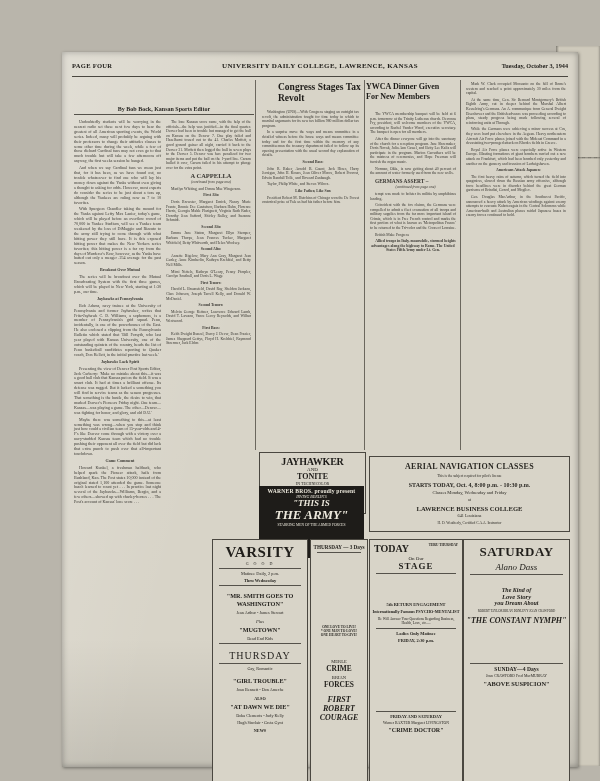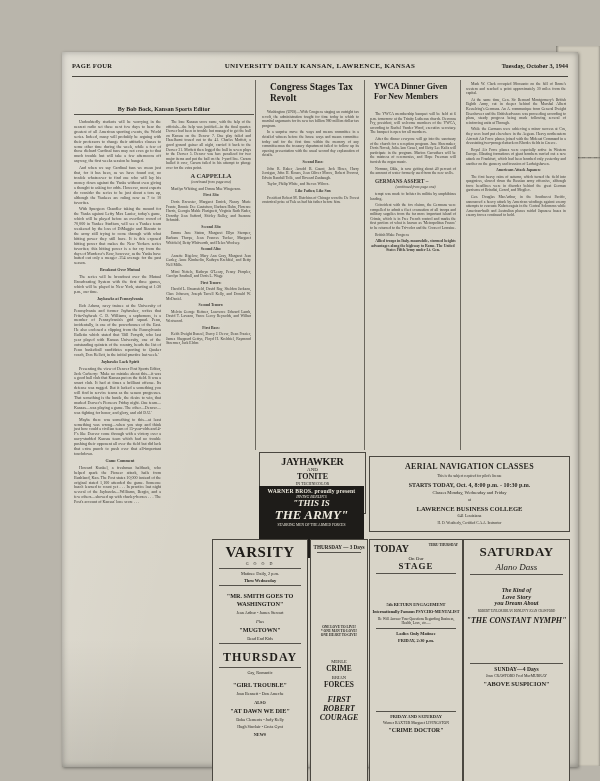--- a/index.html
+++ b/index.html
@@ -116,21 +116,21 @@
   .varsity{
     position:absolute;left:150px;top:487px;width:94px;height:254px;
     background:#d8d4c8;border:1px solid #4a4740;text-align:center;color:#211f1b;
   }
   .varsity .vname{font-size:15px;font-weight:bold;letter-spacing:.5px;margin-top:4px;}
   .varsity .vgood{font-size:4px;letter-spacing:2px;}
   .varsity .vline{font-size:4.4px;margin-top:2px;}
   .varsity .vbig{font-size:6.2px;font-weight:bold;margin-top:6px;line-height:8px;}
   .varsity .vsm{font-size:4.2px;margin-top:2px;}
   .varsity .vplus{font-size:4.6px;font-style:italic;margin-top:4px;}
-  .varsity .vday{font-size:12px;font-weight:bold;margin-top:6px;letter-spacing:1px;}
+  .varsity .vday{font-size:10px;font-weight:normal;margin-top:6px;letter-spacing:1px;}
 
   .today{
     position:absolute;left:307px;top:487px;width:92px;height:254px;
     background:#d8d4c8;border:1px solid #4a4740;text-align:center;color:#211f1b;
   }
   .granada{
     position:absolute;left:401px;top:487px;width:105px;height:254px;
     background:#d8d4c8;border:1px solid #4a4740;text-align:center;color:#211f1b;
   }
   .army{
@@ -155,21 +155,21 @@
     <div class="bhead" style="top:36px;font-size:4px;font-weight:bold;">41ST</div>
     <div class="bcol" style="top:110px;">
       ▪▪▪▪▪▪▪▪▪▪▪▪▪▪▪▪▪▪▪▪▪▪▪▪▪▪▪▪▪▪▪▪▪▪▪▪▪▪▪▪▪▪▪▪▪▪▪▪▪▪▪▪▪▪▪▪▪▪▪▪▪▪▪▪▪▪▪▪▪▪▪▪▪▪▪▪▪▪▪▪▪▪▪▪▪▪▪▪▪▪▪▪▪▪▪▪▪▪▪▪▪▪▪▪▪▪▪▪▪▪▪▪▪▪▪▪▪▪▪▪▪▪▪▪▪▪▪▪▪▪▪▪▪▪▪▪▪▪▪▪▪▪▪▪▪▪▪▪▪▪▪▪▪▪▪▪▪▪▪▪▪▪▪▪▪▪▪▪▪▪▪▪▪▪▪▪▪▪▪▪▪▪▪▪▪▪▪▪▪▪▪▪▪▪▪▪▪▪▪▪▪▪▪▪▪▪▪▪▪▪▪▪▪▪▪▪▪▪▪▪▪▪▪▪▪▪▪▪▪▪▪▪▪▪▪▪▪▪▪▪▪▪▪▪▪▪▪▪▪▪▪▪▪▪▪▪▪▪▪▪▪▪▪▪▪▪▪▪▪▪▪▪▪▪▪▪▪▪▪▪▪▪▪▪▪▪▪▪▪▪▪▪▪▪▪▪▪▪
     </div>
   </div>
 
   <div class="sheet">
 
     <div class="masthead">
       <div class="mh-left">PAGE FOUR</div>
-      <div class="mh-center">UNIVERSITY DAILY KANSAN, LAWRENCE, KANSAS</div>
+      <div class="mh-center">UNIVERSITY DAILY COLLEGE, LAWRENCE, KANSAS</div>
       <div class="mh-right">Tuesday, October 3, 1944</div>
     </div>
     <div class="rule"></div>
 
     <div class="vrule" style="left:193px;top:28px;height:370px;"></div>
     <div class="vrule" style="left:302px;top:28px;height:370px;"></div>
     <div class="vrule" style="left:398px;top:28px;height:370px;"></div>
 
     <div class="hed-sub">By Bob Bock, Kansan Sports Editor</div>
     <div class="hed-rule"></div>
@@ -203,32 +203,32 @@
       <p>Annette Bigelow, Mary Ann Gray, Margaret Jean Gurley, Anne Kimberlin, Kathryn Krehbiel, and Betty Nell Mills.</p>
       <p>Mimi Nettels, Kathryn O'Leary, Penny Pforpler, Carolyn Southall, and Doris L. Wagy.</p>
       <p class="b ctr">First Tenors:</p>
       <p>Harold L. Braunsfeld, David Ray, Sheldon Jackson, Clare Johnson, Joseph Tarrell Kelly, and Donald W. McDaniel.</p>
       <p class="b ctr">Second Tenors:</p>
       <p>Melvin George Kettner, Lawrence Edward Lamb, David T. Lawson, Vance Leroy Reynolds, and Wilbur Westwood.</p>
       <p class="b ctr">First Bass:</p>
       <p>Keith Dwight Bunzel, Darcy J. Dever, Dean Frazier, James Sheppard Gettys, Floyd H. Krehbiel, Raymond Stoermer, Jack Eldon</p>
     </div>
 
-    <div class="hed2" style="position:absolute;left:208px;top:30px;width:97px;font-size:9.5px;line-height:11px;">Congress Stages Tax Revolt</div>
+    <div class="hed2" style="position:absolute;left:216px;top:30px;width:97px;font-size:9.5px;line-height:11px;">Congress Stages Tax Revolt</div>
     <div class="col body38" style="left:200px;top:58px;width:97px;">
       <p>Washington (UNS)—With Congress staging an outright tax revolt, the administration fought for time today in which to marshal arguments for its new tax billion 980 million dollar tax program.</p>
       <p>In a surprise move the ways and means committee in a detailed witness before the house ways and means committee today and for the first time within the memory of any committeeman the treasury department failed to follow up its opening presentation with the usual second day explanation of details.</p>
       <p class="b ctr">Second Bass:</p>
       <p>John R. Baker, Arnold B. Gaunt, Jack Hines, Harry Jernigan, John H. Kouns, Jean Oliver Moore, Robert Provost, Edwin Randall Tolle, and Howard Zanbaugh.</p>
       <p>Taylor, Philip White, and Steven Wilcox.</p>
       <p class="b ctr">Like Father, Like Son</p>
       <p>President Robert M. Hutchins of Chicago won the De Forest oratorical prize at Yale as had his father before him.</p>
     </div>
 
-    <div class="hed2" style="position:absolute;left:312px;top:30px;width:86px;font-size:8px;line-height:9.5px;">YWCA Dinner Given For New Members</div>
+    <div class="hed2" style="position:absolute;left:304px;top:30px;width:86px;font-size:8px;line-height:9.5px;">YWCA Dinner Given For New Members</div>
     <div class="col body38" style="left:308px;top:60px;width:86px;">
       <p>The YWCA membership banquet will be held at 6 p.m. tomorrow at the Trinity Lutheran church. Devonna Fry, president, will welcome members of the YWCA, according to Rachel Vander Wood, executive secretary. The banquet is open for all members.</p>
       <p>After the dinner everyone will go into the sanctuary of the church for a reception program. Jane Shoemaker, Doris Novak, Julia Ann Cassel, and Betty Lee Kalis will participate in the program. Marion Carruthers will be the mistress of ceremonies, and Hope Freeman will furnish the organ music.</p>
       <p>Norman, Okla., is now getting about 40 percent of the amount of water formerly used from the new wells.</p>
       <p class="b" style="font-size:5.4px;margin-top:3px;">GERMANS ASSERT –</p>
       <p class="i ctr">(continued from page one)</p>
       <p>tempt was made to bolster its militia by amphibious landing.</p>
       <p>Coincident with the fox claims, the Germans were compelled to admit a fleet evacuation of all troops and military supplies from the far more important island of Crimia, which is in Free French control and marks the first portion of what is known as 'Metropolitan France' to be returned to the Tri-color and the Cross of Lorraine.</p>
       <p>British Make Progress</p>
       <p class="b ctr">Allied troops in Italy, meanwhile, stormed heights advantages along the highway to Rome. The United States Fifth Army under Lt. Gen.</p>

